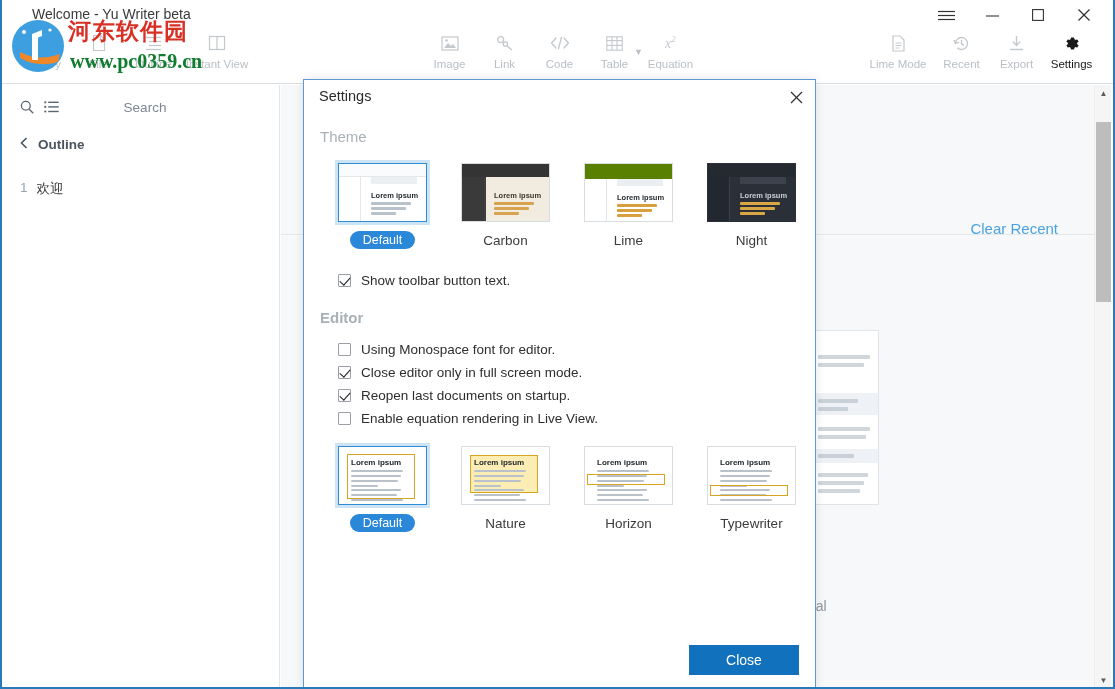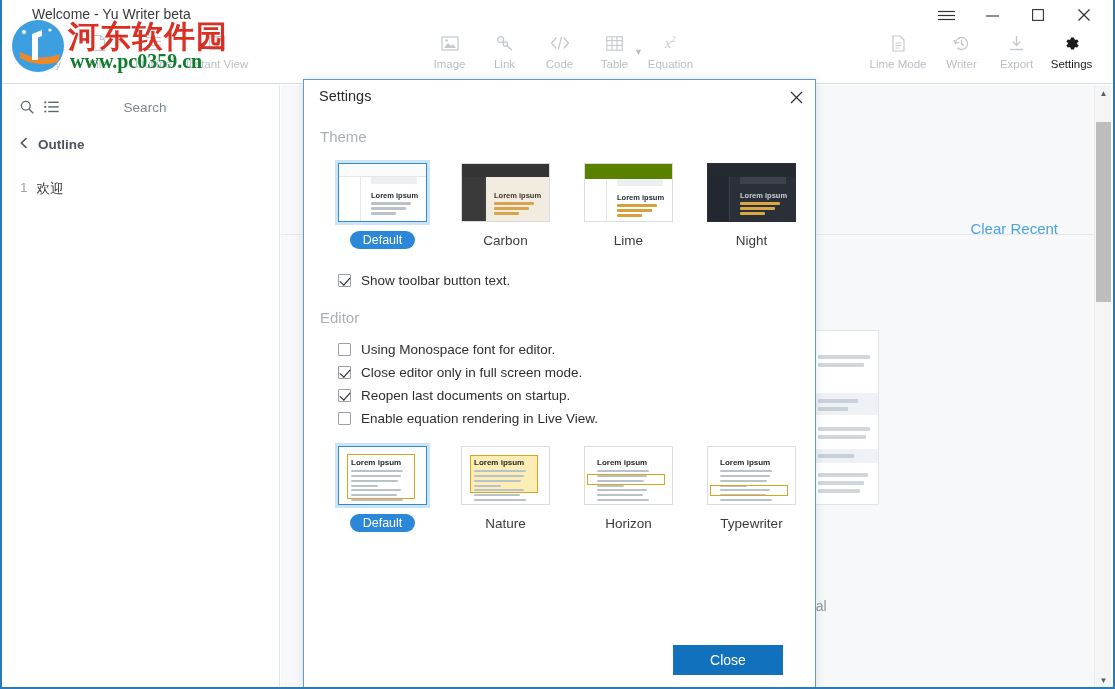--- a/index.html
+++ b/index.html
@@ -63,21 +63,21 @@
   .tb-caret { align-self: center; margin: 6px 0 0 -8px; color: #b9bfc5; font-size: 9px; }
 
   
   .watermark {
     position: absolute; left: 4px; top: 14px;
     width: 300px; height: 62px;
     pointer-events: none;
   }
   .wm-text-cn {
     position: absolute; left: 62px; top: 2px;
-    font-size: 31px; font-weight: bold; color: #d93025;
+    font-size: 23px; font-weight: bold; color: #d93025;
     letter-spacing: 1px;
     font-family: "DejaVu Sans", sans-serif;
   }
   .wm-text-url {
     position: absolute; left: 64px; top: 36px;
     font-size: 20px; font-weight: bold; color: #0f7c2e;
     font-family: "Liberation Serif", serif;
   }
 
   
@@ -231,21 +231,21 @@
     content: ""; position: absolute; left: 3px; top: 0px;
     width: 5px; height: 9px;
     border: solid #1c1c1c; border-width: 0 1.8px 1.8px 0;
     transform: rotate(42deg);
   }
   .cb-label { font-size: 13.5px; color: #2e2e2e; }
 
   .dlg-footer {
     position: absolute; left: 0; right: 0; bottom: 0; height: 56px;
     display: flex; align-items: center; justify-content: flex-end;
-    padding-right: 32px;
+    padding-right: 16px;
   }
   .btn-close {
     background: #1271bd; color: #ffffff; border: none;
     width: 110px; height: 30px; font-size: 14px;
     font-family: "Liberation Sans", sans-serif;
   }
 </style>
 </head>
 <body>
 
@@ -405,21 +405,21 @@
       <div class="tb-item">
         <span class="tb-icon">
           <svg width="17" height="17" viewBox="0 0 17 17">
               <g fill="none" stroke="#c3c8cd" stroke-width="1.3">
                 <path d="M2.5 8.5a6 6 0 1 1 1.8 4.3"></path>
                 <polyline points="1,5 2.6,8.6 6.2,7"></polyline>
                 <polyline points="8.5,5 8.5,8.8 11,10.4"></polyline>
               </g>
             </svg>
         </span>
-        <span class="tb-label">Writer</span>
+        <span class="tb-label">Recent</span>
       </div>
       <div class="tb-item">
         <span class="tb-icon">
           <svg width="17" height="17" viewBox="0 0 17 17">
               <g fill="none" stroke="#c3c8cd" stroke-width="1.4">
                 <line x1="8.5" y1="1" x2="8.5" y2="10"></line>
                 <polyline points="4.8,6.6 8.5,10.4 12.2,6.6"></polyline>
                 <line x1="2" y1="14.5" x2="15" y2="14.5"></line>
               </g>
             </svg>
@@ -600,21 +600,21 @@
 
       </div>
 
       <div class="cb-list" style="margin-top:20px;">
         <div class="cb-row">
           <span class="cb on"></span>
           <span class="cb-label">Show toolbar button text.</span>
         </div>
       </div>
 
-      <div class="sec-title" style="margin-top:17px;">Editor</div>
+      <div class="sec-title" style="margin-top:17px;font-weight:bold;">Editor</div>
 
       <div class="cb-list">
         <div class="cb-row">
           <span class="cb"></span>
           <span class="cb-label">Using Monospace font for editor.</span>
         </div>
         <div class="cb-row">
           <span class="cb on"></span>
           <span class="cb-label">Close editor only in full screen mode.</span>
         </div>

